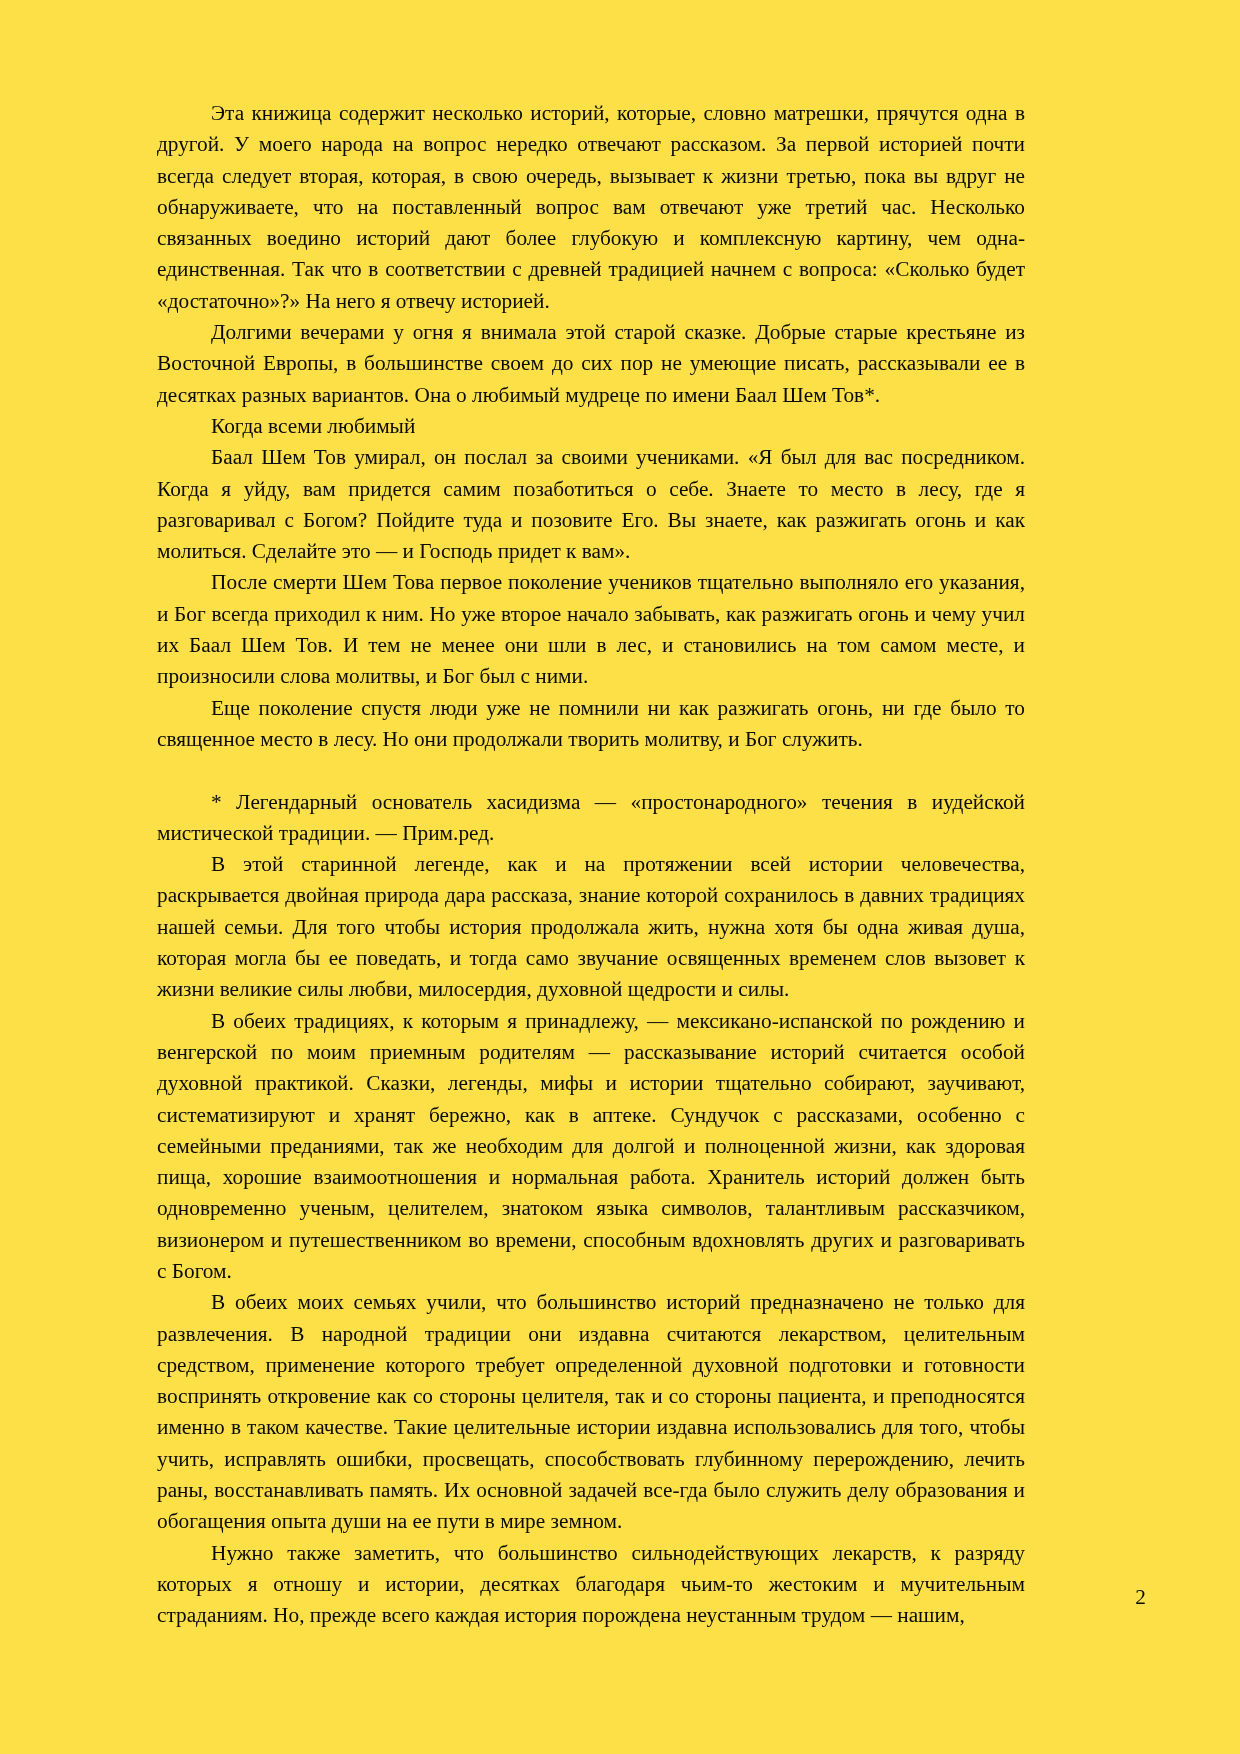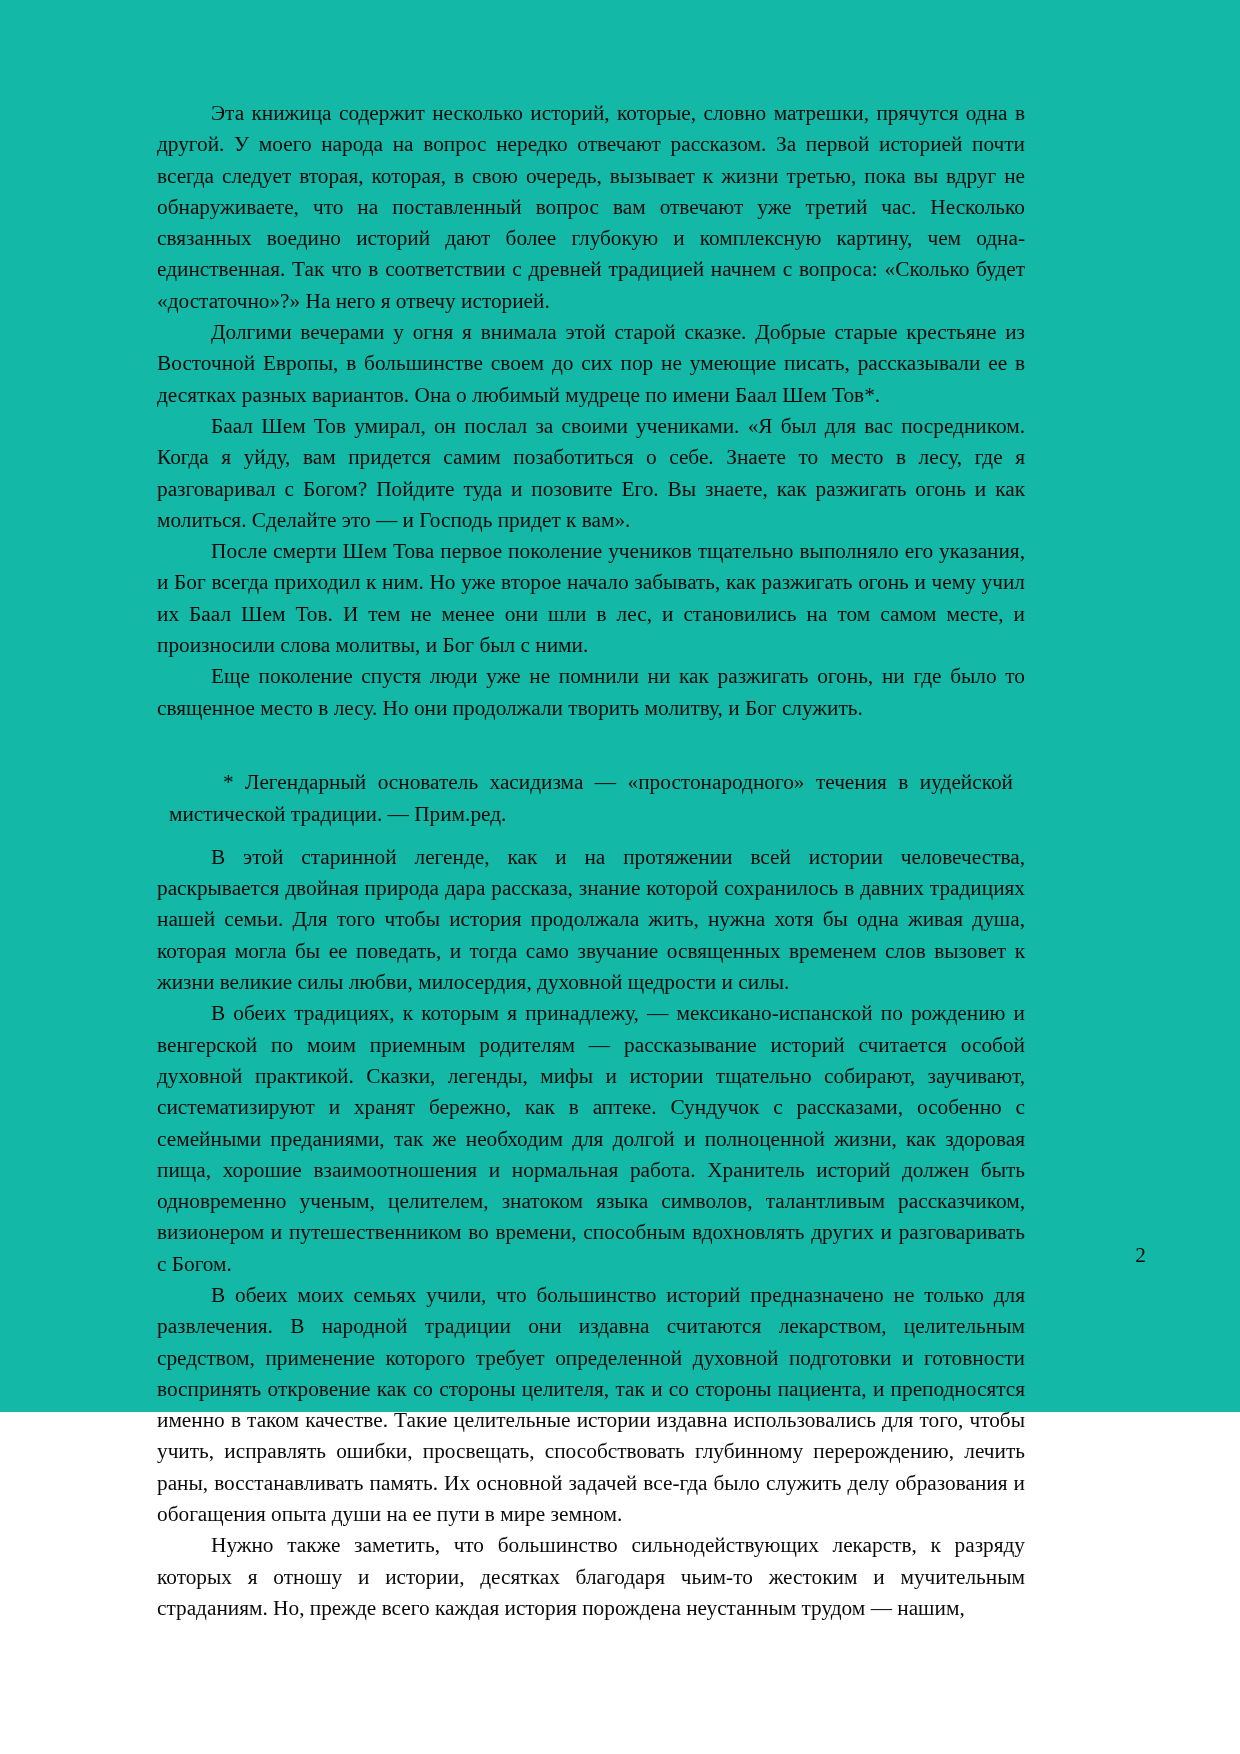--- a/index.html
+++ b/index.html
@@ -14,22 +14,22 @@
     position: relative;
     font-family: "Liberation Serif", "DejaVu Serif", serif;
     color: #0a0a0a;
     overflow: hidden;
   }
   .page {
     position: absolute;
     left: 0;
     top: 0;
     width: 1240px;
-    height: 1412px;
-    background: #14b8a6;
+    height: 1754px;
+    background: #fde047;
   }
   .text-column {
     position: absolute;
     left: 157px;
     top: 98px;
     width: 868px;
   }
   p.para {
     margin: 0;
     padding: 0;
@@ -40,21 +40,21 @@
     text-indent: 54px;
     hyphens: none;
     letter-spacing: 0px;
     word-spacing: 0px;
   }
   
   .spacer-line {
     height: 31.3px;
   }
   .footnote {
-    margin: 12px;
+    margin: 0;
     padding: 0;
     font-size: 21.3px;
     line-height: 31.3px;
     text-align: justify;
     text-indent: 54px;
   }
   .page-number {
     position: absolute;
     right: 94px;
     bottom: 146px;
@@ -66,20 +66,21 @@
 </style>
 </head>
 <body>
 
 <div class="page">
 
   <div class="text-column">
 
     <p class="para">Эта книжица содержит несколько историй, которые, словно матрешки, прячутся одна в другой. У моего народа на вопрос нередко отвечают рассказом. За первой историей почти всегда следует вторая, которая, в свою очередь, вызывает к жизни третью, пока вы вдруг не обнаруживаете, что на поставленный вопрос вам отвечают уже третий час. Несколько связанных воедино историй дают более глубокую и комплексную картину, чем одна-единственная. Так что в соответствии с древней традицией начнем с вопроса: «Сколько будет «достаточно»?» На него я отвечу историей.</p>
     <p class="para">Долгими вечерами у огня я внимала этой старой сказке. Добрые старые крестьяне из Восточной Европы, в большинстве своем до сих пор не умеющие писать, рассказывали ее в десятках разных вариантов. Она о любимый мудреце по имени Баал Шем Тов*.</p>
+    <p class="para">Когда всеми любимый</p>
     <p class="para">Баал Шем Тов умирал, он послал за своими учениками. «Я был для вас посредником. Когда я уйду, вам придется самим позаботиться о себе. Знаете то место в лесу, где я разговаривал с Богом? Пойдите туда и позовите Его. Вы знаете, как разжигать огонь и как молиться. Сделайте это — и Господь придет к вам».</p>
     <p class="para">После смерти Шем Това первое поколение учеников тщательно выполняло его указания, и Бог всегда приходил к ним. Но уже второе начало забывать, как разжигать огонь и чему учил их Баал Шем Тов. И тем не менее они шли в лес, и становились на том самом месте, и произносили слова молитвы, и Бог был с ними.</p>
     <p class="para">Еще поколение спустя люди уже не помнили ни как разжигать огонь, ни где было то священное место в лесу. Но они продолжали творить молитву, и Бог служить.</p>
 
     <div class="spacer-line"></div>
 
     <p class="footnote">* Легендарный основатель хасидизма — «простонародного» течения в иудейской мистической традиции. — Прим.ред.</p>
 
     <p class="para">В этой старинной легенде, как и на протяжении всей истории человечества, раскрывается двойная природа дара рассказа, знание которой сохранилось в давних традициях нашей семьи. Для того чтобы история продолжала жить, нужна хотя бы одна живая душа, которая могла бы ее поведать, и тогда само звучание освященных временем слов вызовет к жизни великие силы любви, милосердия, духовной щедрости и силы.</p>
     <p class="para">В обеих традициях, к которым я принадлежу, — мексикано-испанской по рождению и венгерской по моим приемным родителям — рассказывание историй считается особой духовной практикой. Сказки, легенды, мифы и истории тщательно собирают, заучивают, систематизируют и хранят бережно, как в аптеке. Сундучок с рассказами, особенно с семейными преданиями, так же необходим для долгой и полноценной жизни, как здоровая пища, хорошие взаимоотношения и нормальная работа. Хранитель историй должен быть одновременно ученым, целителем, знатоком языка символов, талантливым рассказчиком, визионером и путешественником во времени, способным вдохновлять других и разговаривать с Богом.</p>

